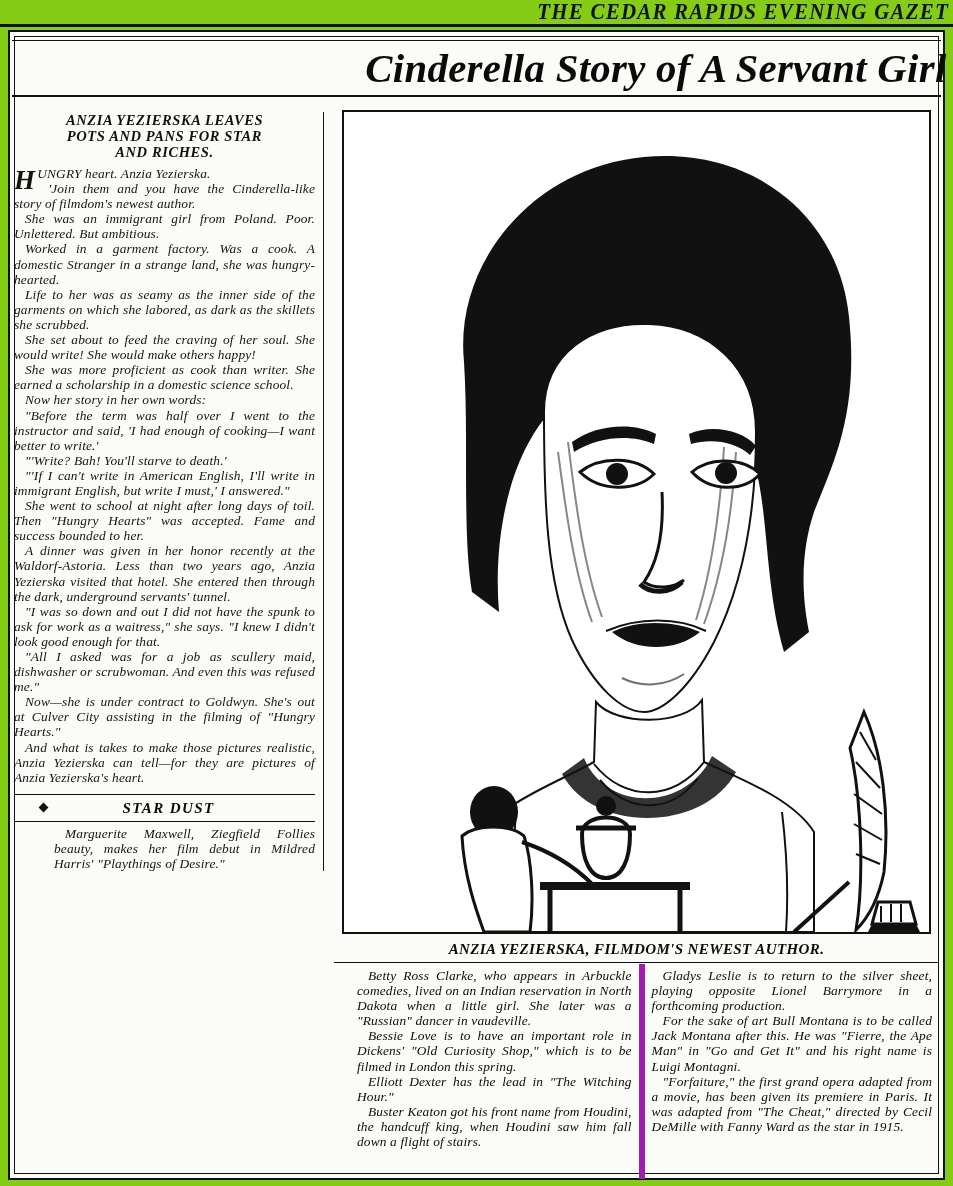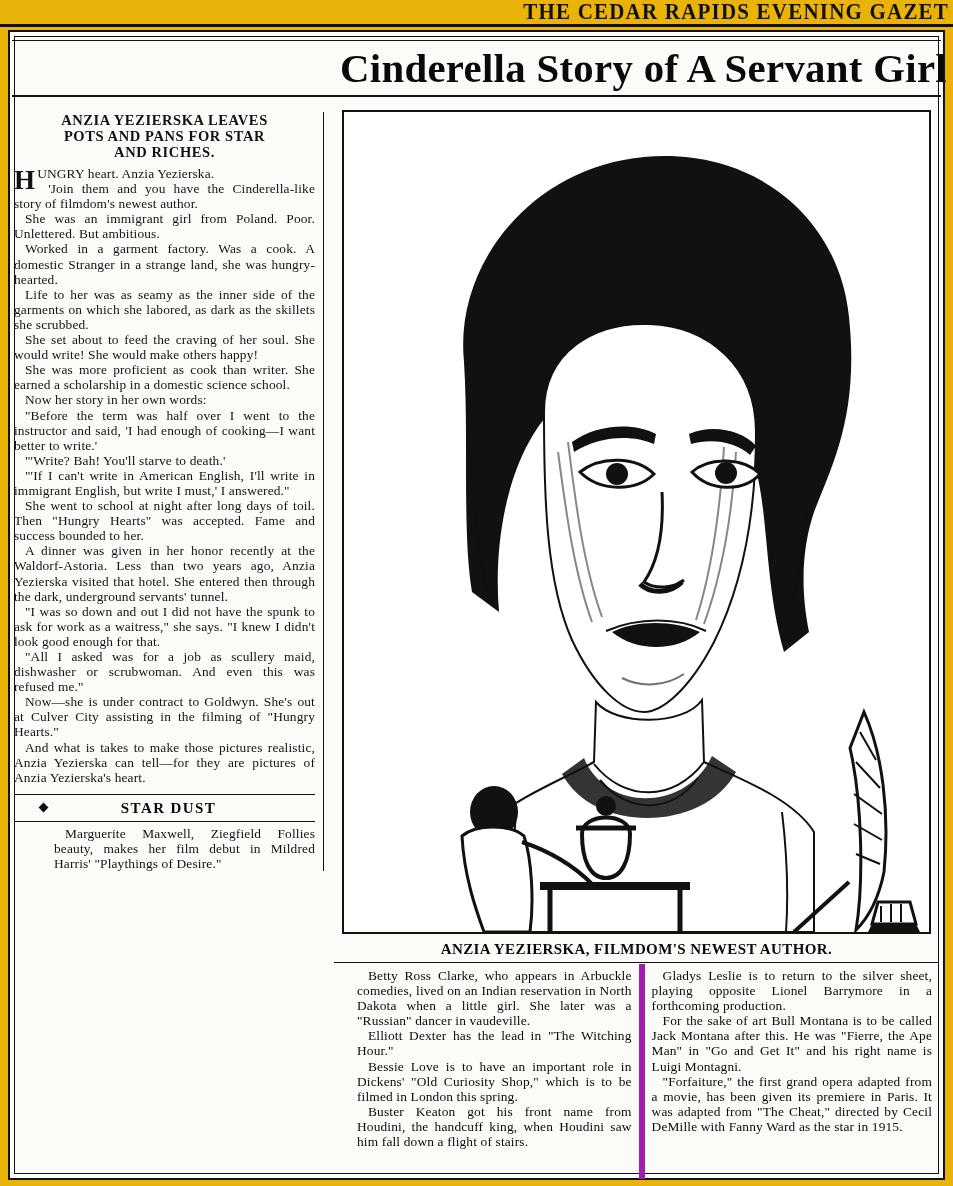--- a/index.html
+++ b/index.html
@@ -6,21 +6,22 @@
   body{
     width:953px;height:1186px;
     background:#ffffff;
     font-family:"Liberation Serif", serif;
     color:#0a0a0a;
     overflow:hidden;
     position:relative;
   }
   .page{
     position:absolute;inset:0;
-    background:#eab308;
+    background:#84cc16;
+    font-style:italic;
   }
   
   .masthead{
     position:absolute;top:0;left:0;width:953px;height:26px;
     display:flex;align-items:flex-start;justify-content:flex-end;
     padding-right:4px;box-sizing:border-box;
   }
   .masthead-text{
     font-family:"Liberation Serif", serif;
     font-size:21px;font-weight:700;letter-spacing:1.2px;
@@ -308,22 +309,22 @@
             </g>
           </g>
         </svg>
       </div>
       <div class="portrait-caption">ANZIA YEZIERSKA, FILMDOM'S NEWEST AUTHOR.</div>
     </div>
 
     <div class="bottom-cols">
       <div class="bcol first">
         <p>Betty Ross Clarke, who appears in Arbuckle comedies, lived on an Indian reservation in North Dakota when a little girl. She later was a "Russian" dancer in vaudeville.</p>
+        <p>Bessie Love is to have an important role in Dickens' "Old Curiosity Shop," which is to be filmed in London this spring.</p>
         <p>Elliott Dexter has the lead in "The Witching Hour."</p>
-        <p>Bessie Love is to have an important role in Dickens' "Old Curiosity Shop," which is to be filmed in London this spring.</p>
         <p>Buster Keaton got his front name from Houdini, the handcuff king, when Houdini saw him fall down a flight of stairs.</p>
       </div>
       <div class="bcol">
         <p>Gladys Leslie is to return to the silver sheet, playing opposite Lionel Barrymore in a forthcoming production.</p>
         <p>For the sake of art Bull Montana is to be called Jack Montana after this. He was "Fierre, the Ape Man" in "Go and Get It" and his right name is Luigi Montagni.</p>
         <p>"Forfaiture," the first grand opera adapted from a movie, has been given its premiere in Paris. It was adapted from "The Cheat," directed by Cecil DeMille with Fanny Ward as the star in 1915.</p>
       </div>
     </div>
 
   </div>

